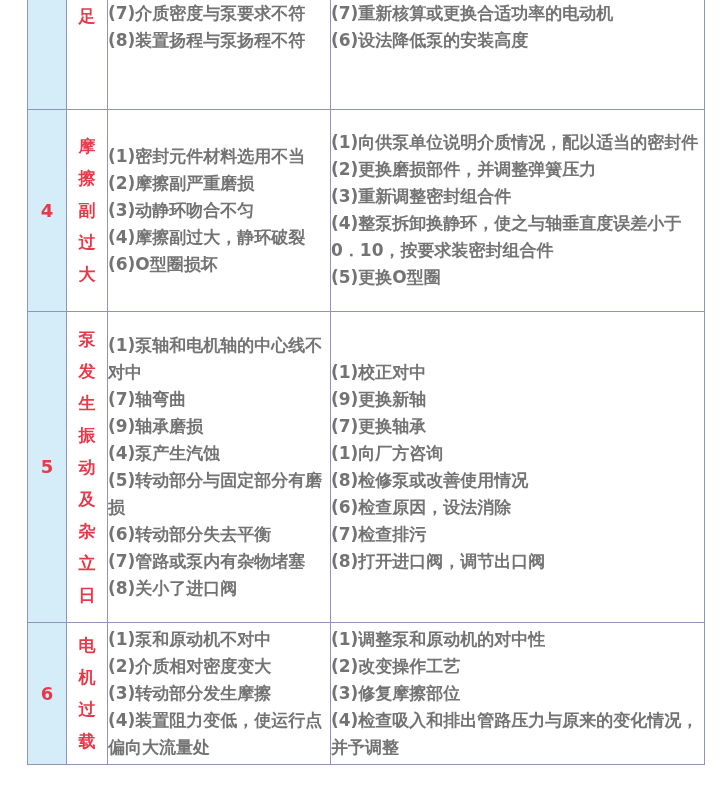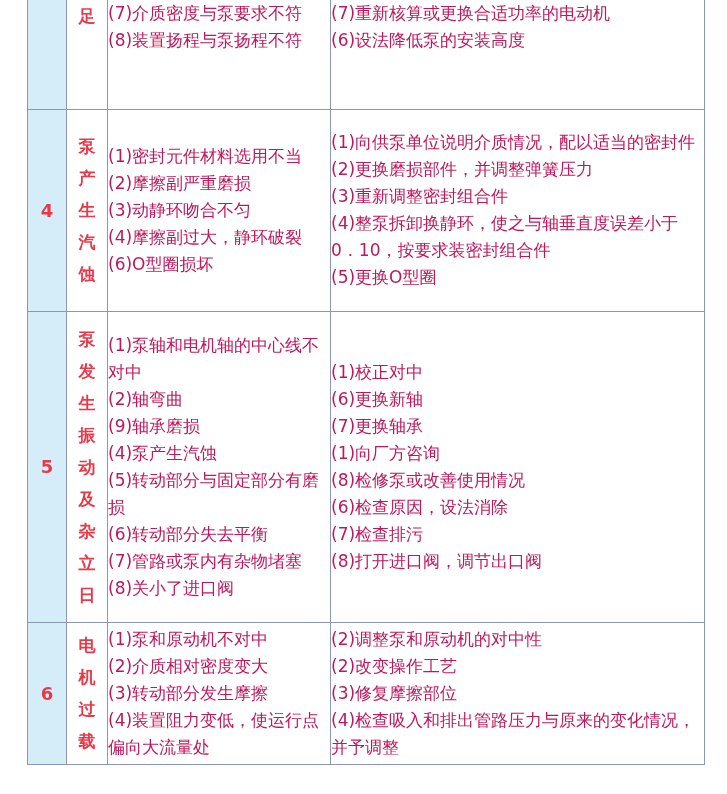--- a/index.html
+++ b/index.html
@@ -60,22 +60,22 @@
     text-align: center;
   }
   tr.row-partial .fault-vert {
     line-height: 27px;
     padding-top: 3px;
   }
   td.text-cell {
     padding: 5px 6px 5px 7px;
   }
   .text-cell .line {
-    color: #be185d;
-    font-weight: normal;
+    color: #737373;
+    font-weight: bold;
     font-size: 17px;
     line-height: 27px;
     word-break: break-all;
   }
 </style>
 </head>
 <body>
 
 <div class="table-wrap">
   <table class="fault-table">
@@ -102,21 +102,21 @@
             <div class="line">(7)重新核算或更换合适功率的电动机</div>
             <div class="line">(6)设法降低泵的安装高度</div>
           </td>
     </tr>
 
     <tr style="height:202px;">
       <td class="num-cell">
         <span class="num-text">4</span>
       </td>
       <td class="fault-cell">
-        <span class="fault-vert">泵产生汽蚀</span>
+        <span class="fault-vert">摩擦副过大</span>
       </td>
       <td class="text-cell">
             <div class="line">(1)密封元件材料选用不当</div>
             <div class="line">(2)摩擦副严重磨损</div>
             <div class="line">(3)动静环吻合不匀</div>
             <div class="line">(4)摩擦副过大，静环破裂</div>
             <div class="line">(6)O型圈损坏</div>
           </td>
       <td class="text-cell">
             <div class="line">(1)向供泵单位说明介质情况，配以适当的密封件</div>
@@ -129,31 +129,31 @@
 
     <tr style="height:311px;">
       <td class="num-cell">
         <span class="num-text">5</span>
       </td>
       <td class="fault-cell">
         <span class="fault-vert">泵发生振动及杂立日</span>
       </td>
       <td class="text-cell">
             <div class="line">(1)泵轴和电机轴的中心线不对中</div>
-            <div class="line">(2)轴弯曲</div>
+            <div class="line">(7)轴弯曲</div>
             <div class="line">(9)轴承磨损</div>
             <div class="line">(4)泵产生汽蚀</div>
             <div class="line">(5)转动部分与固定部分有磨损</div>
             <div class="line">(6)转动部分失去平衡</div>
             <div class="line">(7)管路或泵内有杂物堵塞</div>
             <div class="line">(8)关小了进口阀</div>
           </td>
       <td class="text-cell">
             <div class="line">(1)校正对中</div>
-            <div class="line">(6)更换新轴</div>
+            <div class="line">(9)更换新轴</div>
             <div class="line">(7)更换轴承</div>
             <div class="line">(1)向厂方咨询</div>
             <div class="line">(8)检修泵或改善使用情况</div>
             <div class="line">(6)检查原因，设法消除</div>
             <div class="line">(7)检查排污</div>
             <div class="line">(8)打开进口阀，调节出口阀</div>
           </td>
     </tr>
 
     <tr style="height:142px;">
@@ -163,21 +163,21 @@
       <td class="fault-cell">
         <span class="fault-vert">电机过载</span>
       </td>
       <td class="text-cell">
             <div class="line">(1)泵和原动机不对中</div>
             <div class="line">(2)介质相对密度变大</div>
             <div class="line">(3)转动部分发生摩擦</div>
             <div class="line">(4)装置阻力变低，使运行点偏向大流量处</div>
           </td>
       <td class="text-cell">
-            <div class="line">(2)调整泵和原动机的对中性</div>
+            <div class="line">(1)调整泵和原动机的对中性</div>
             <div class="line">(2)改变操作工艺</div>
             <div class="line">(3)修复摩擦部位</div>
             <div class="line">(4)检查吸入和排出管路压力与原来的变化情况，并予调整</div>
           </td>
     </tr>
   </tbody>
     </table>
 </div>
 
 </body></html>

